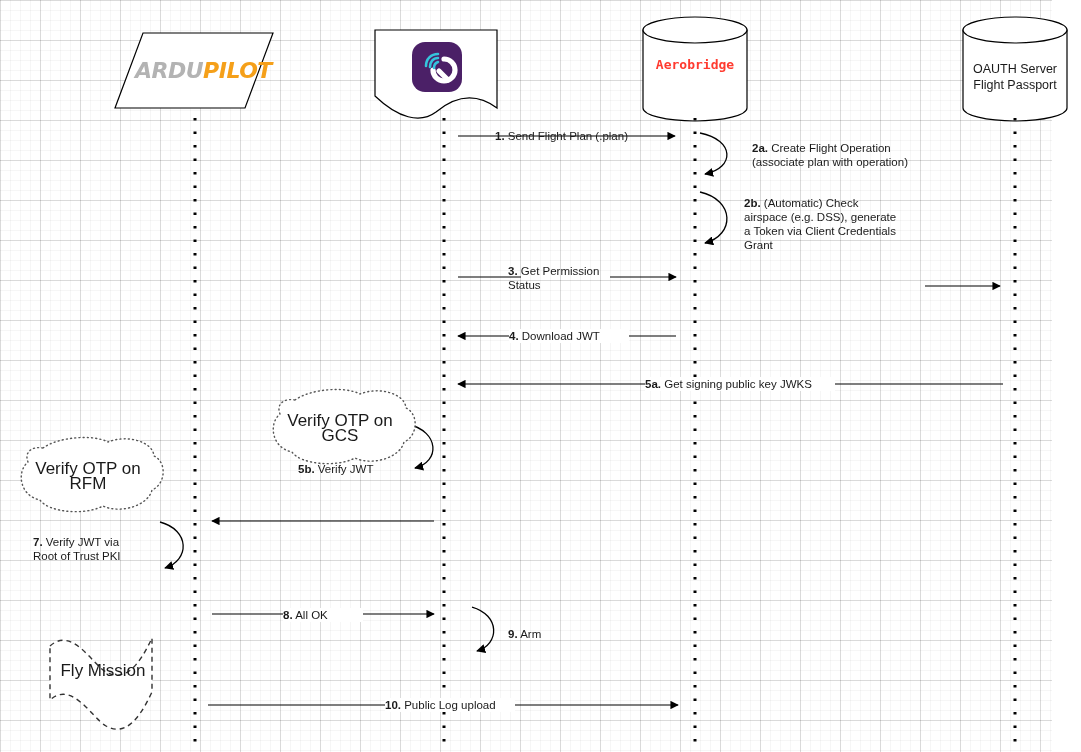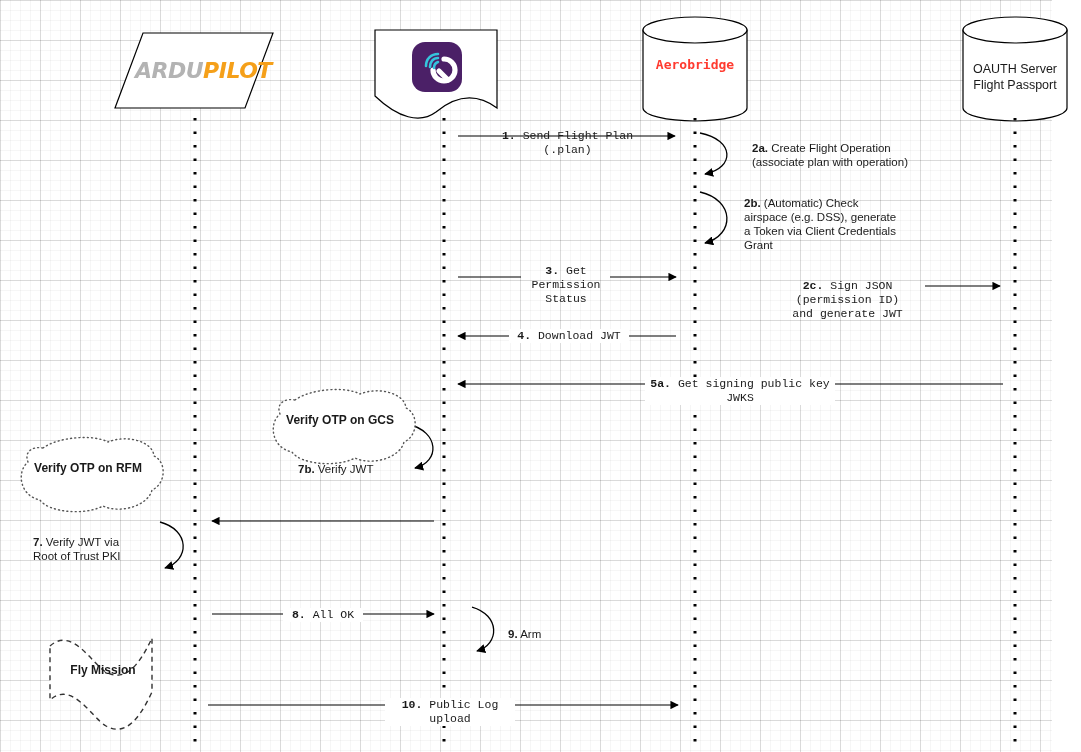--- a/index.html
+++ b/index.html
@@ -23,44 +23,43 @@
   }
   .svg-layer{position:absolute;left:0;top:0;width:1081px;height:752px;overflow:visible;}
   .lbl{
     position:absolute;
     font-size:11.5px;
     color:#1a1a1a;
     line-height:14px;
     white-space:pre-line;
   }
   .lbl b{font-weight:bold;}
-  .center{text-align:center;font-family:Liberation Mono, monospace;}
+  .center{text-align:left;}
   .left{text-align:left;}
   .node-label{
     position:absolute;
     font-size:12.5px;
     color:#1a1a1a;
     line-height:16px;
     text-align:center;
     white-space:pre-line;
   }
   .aerobridge-label{
     font-family:"DejaVu Sans Mono", monospace;
     font-weight:bold;
     font-size:13px;
     color:#ff3b30;
     letter-spacing:0px;
   }
   .cloud-label{
     position:absolute;
-    font-size:12px;
+    font-size:17px;
     color:#1a1a1a;
     text-align:center;
     line-height:15px;
-    font-weight:bold;
   }
   
   .ardu-wrap{
     position:absolute;
     left:113px;top:33px;
     width:160px;height:75px;
   }
   .ardu-text{
     position:absolute;
     left:22px;top:25px;
@@ -194,28 +193,26 @@
 (associate plan with operation)</span></div>
 
   <div class="lbl left" style="left:744px;top:196px;width:180px;"><b>2b.</b><span> (Automatic) Check
 airspace (e.g. DSS), generate
 a Token via Client Credentials
 Grant</span></div>
 
   <div class="lbl center" style="left:508px;top:264px;width:116px;"><b>3.</b><span> Get Permission
 Status</span></div>
 
-  <div class="lbl center" style="left:765px;top:279px;width:165px;"><b>2c.</b><span> Sign JSON (permission ID)
-and generate JWT</span></div>
 
   <div class="lbl center" style="left:509px;top:329px;width:120px;background:#fff;"><b>4.</b><span> Download JWT</span></div>
 
   <div class="lbl center" style="left:645px;top:377px;width:190px;background:#fff;"><b>5a.</b><span> Get signing public key JWKS</span></div>
 
-  <div class="lbl left" style="left:298px;top:462px;width:120px;"><b>7b.</b><span> Verify JWT</span></div>
+  <div class="lbl left" style="left:298px;top:462px;width:120px;"><b>5b.</b><span> Verify JWT</span></div>
 
 
   <div class="lbl left" style="left:33px;top:535px;width:120px;"><b>7.</b><span> Verify JWT via
 Root of Trust PKI</span></div>
 
   <div class="lbl center" style="left:283px;top:608px;width:80px;background:#fff;"><b>8.</b><span> All OK</span></div>
 
   <div class="lbl left" style="left:508px;top:627px;width:70px;"><b>9.</b><span> Arm</span></div>
 
   <div class="lbl center" style="left:385px;top:698px;width:130px;background:#fff;"><b>10.</b><span> Public Log upload</span></div>

